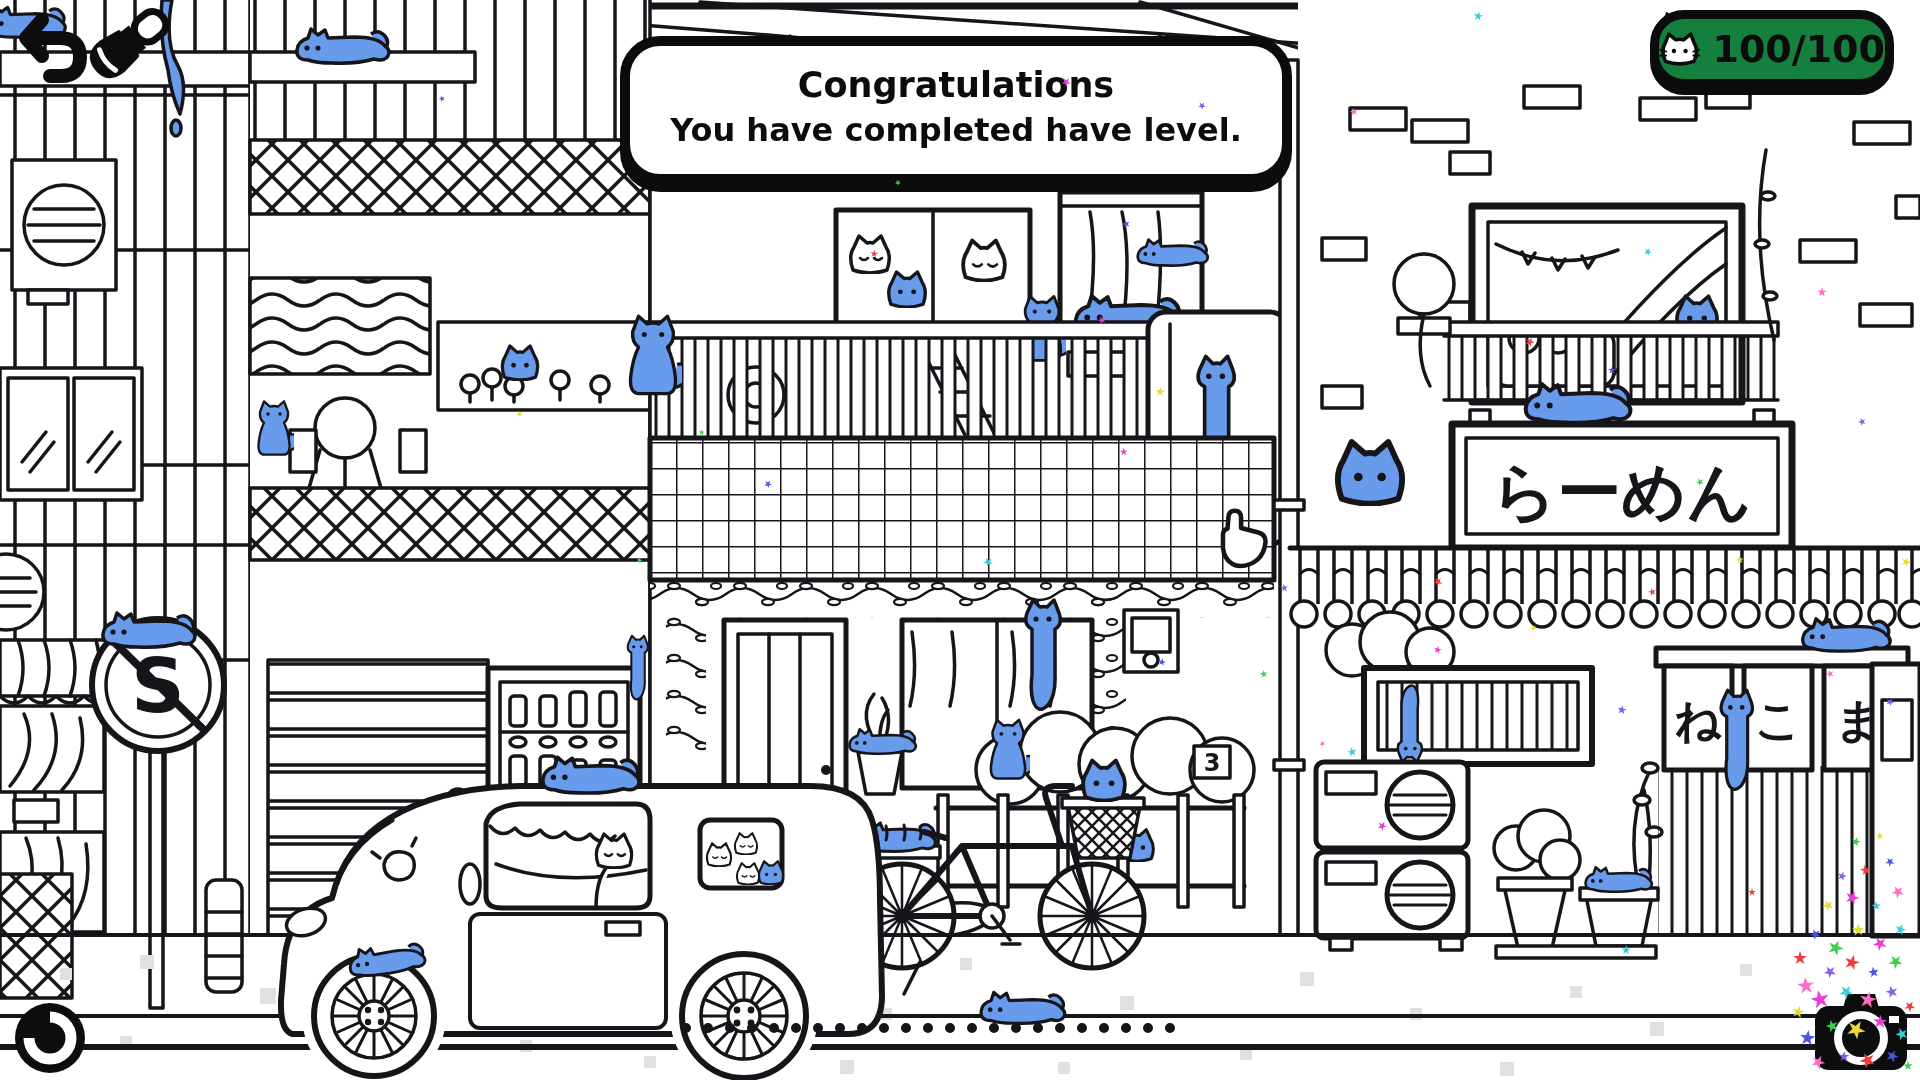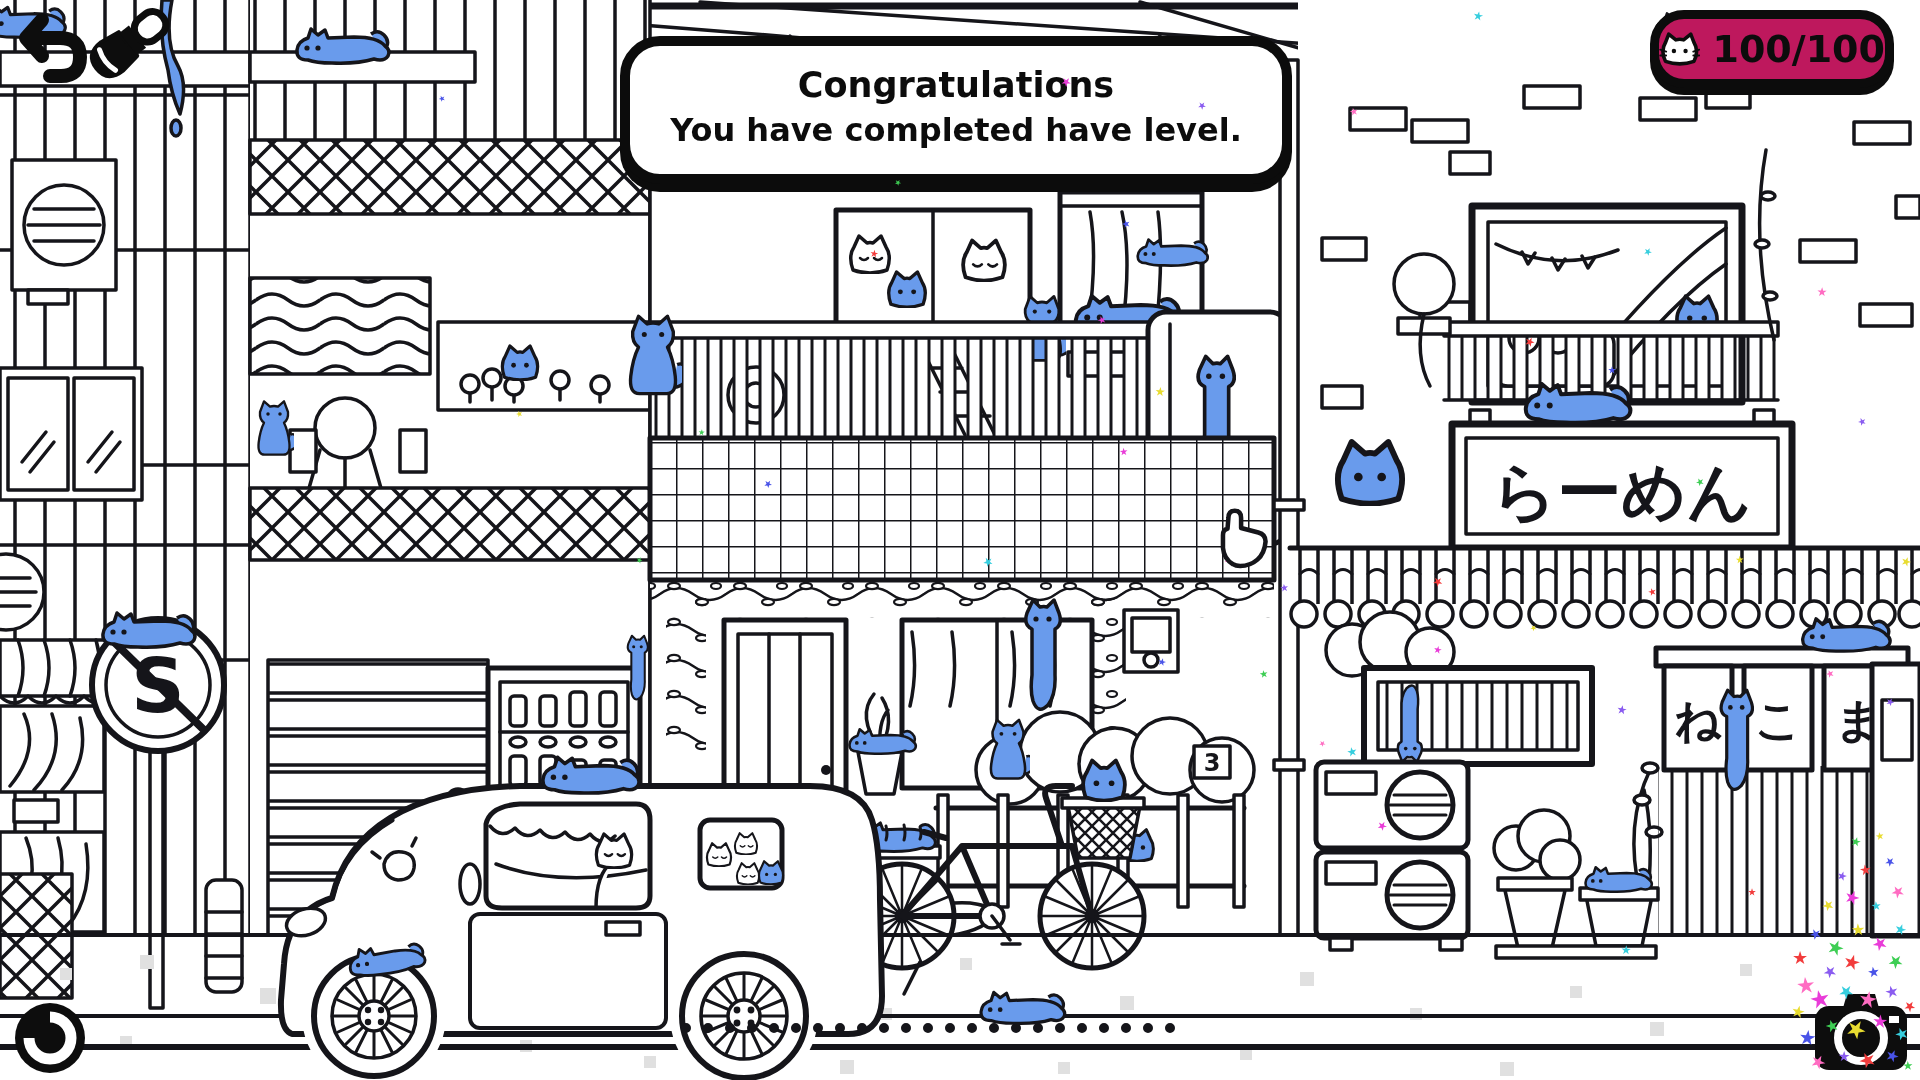--- a/index.html
+++ b/index.html
@@ -17,21 +17,21 @@
   .dots{stroke:var(--ink,#15151a);stroke-width:10;stroke-linecap:round;stroke-dasharray:0 22;fill:none;}
   
   .hud{position:absolute;z-index:10;background:none;border:0;padding:0;cursor:pointer;}
   .btn-back{left:14px;top:6px;width:76px;height:80px;}
   .btn-brush{left:80px;top:0px;width:96px;height:88px;}
   .banner{left:620px;top:36px;width:672px;height:148px;box-sizing:border-box;background:#fff;
           border:10px solid #0c0c0c;border-radius:40px;box-shadow:0 8px 0 #0c0c0c;
           text-align:center;padding-top:16px;cursor:default;}
   .banner-line1{font-size:35px;font-weight:700;color:#0c0c0c;line-height:46px;}
   .banner-line2{font-size:32px;font-weight:700;color:#0c0c0c;line-height:44px;}
-  .counter{left:1650px;top:10px;width:244px;height:78px;box-sizing:border-box;background:#be185d;
+  .counter{left:1650px;top:10px;width:244px;height:78px;box-sizing:border-box;background:#15803d;
            border:9px solid #0c0c0c;border-radius:34px;box-shadow:0 7px 0 #0c0c0c;
            display:flex;align-items:center;justify-content:center;gap:12px;cursor:default;}
   .counter-value{font-size:38px;font-weight:700;color:#0c0c0c;}
   .btn-replay{left:12px;top:1000px;width:76px;height:76px;}
   .btn-camera{left:1810px;top:984px;width:102px;height:96px;z-index:15;}
   #confetti-layer{position:absolute;left:0;top:0;width:100%;height:100%;z-index:20;pointer-events:none;}
   .star{position:absolute;line-height:1;pointer-events:none;}
   .cursor{position:absolute;left:1213px;top:505px;width:58px;height:64px;z-index:30;pointer-events:none;}
 </style>
 </head>

